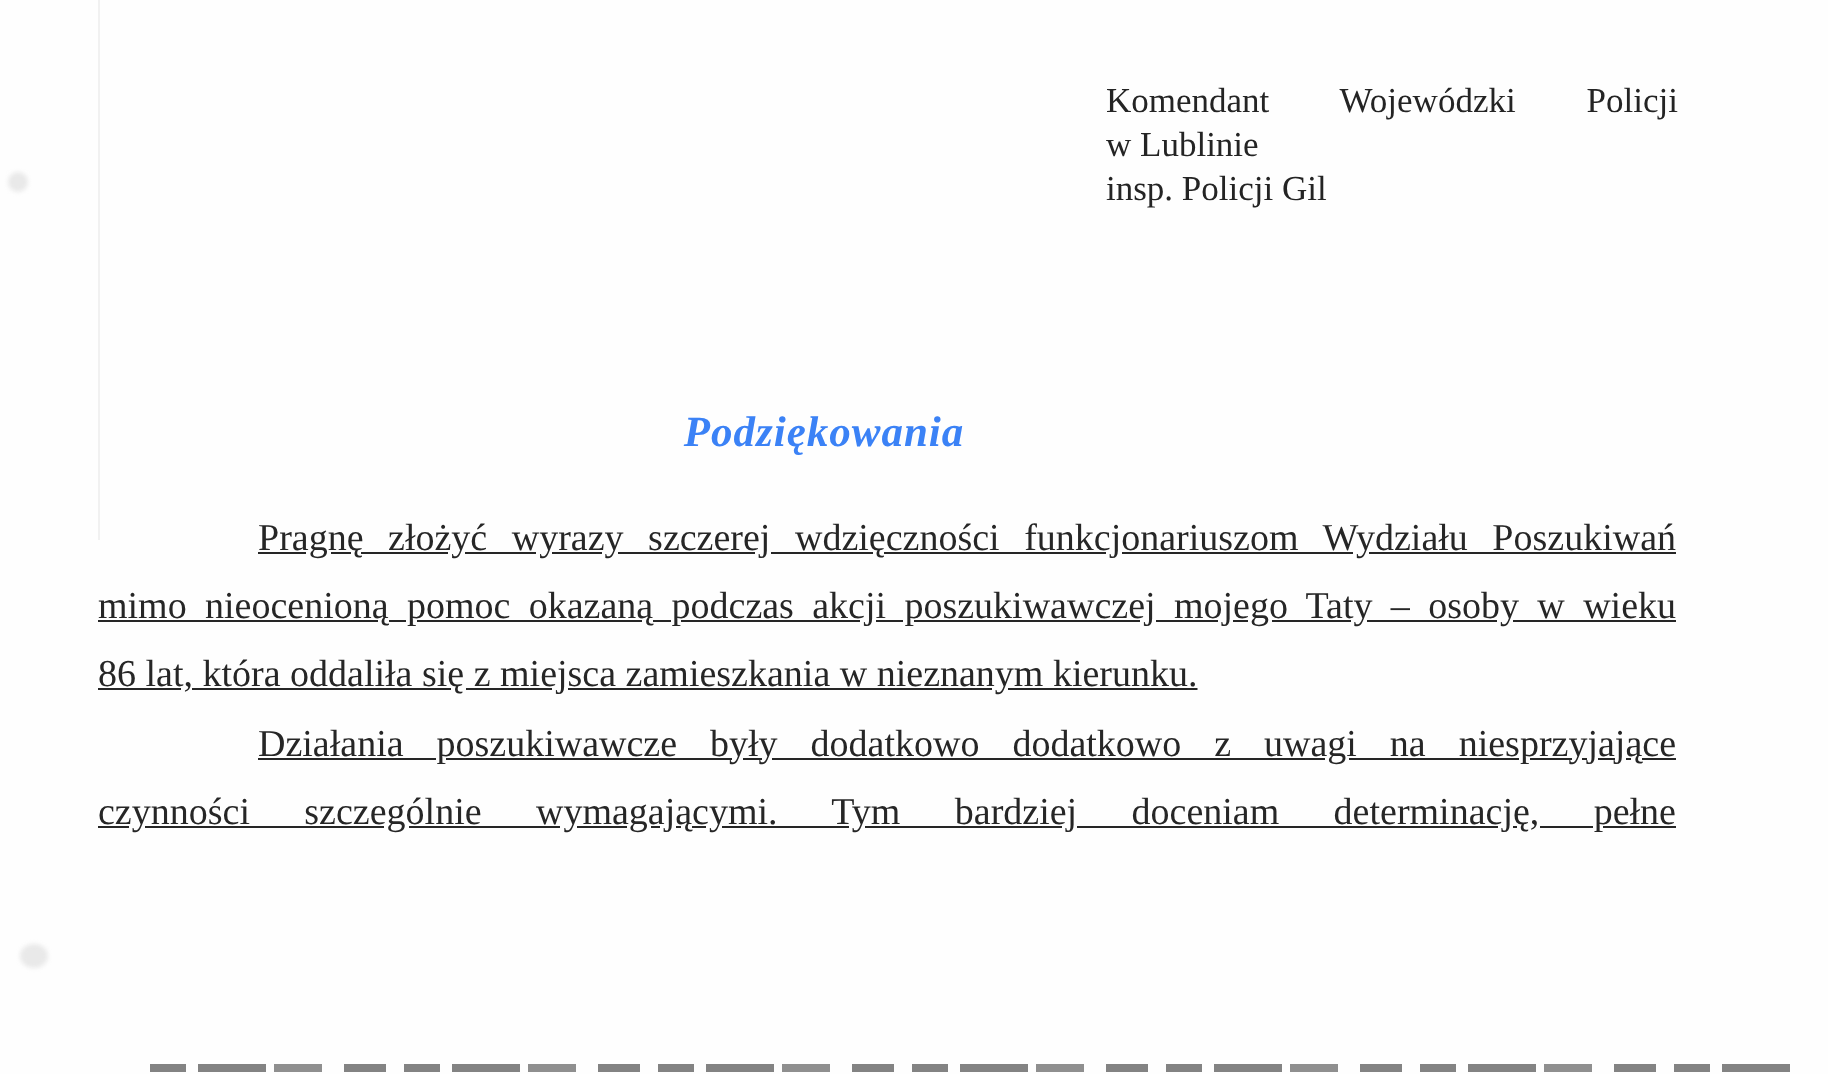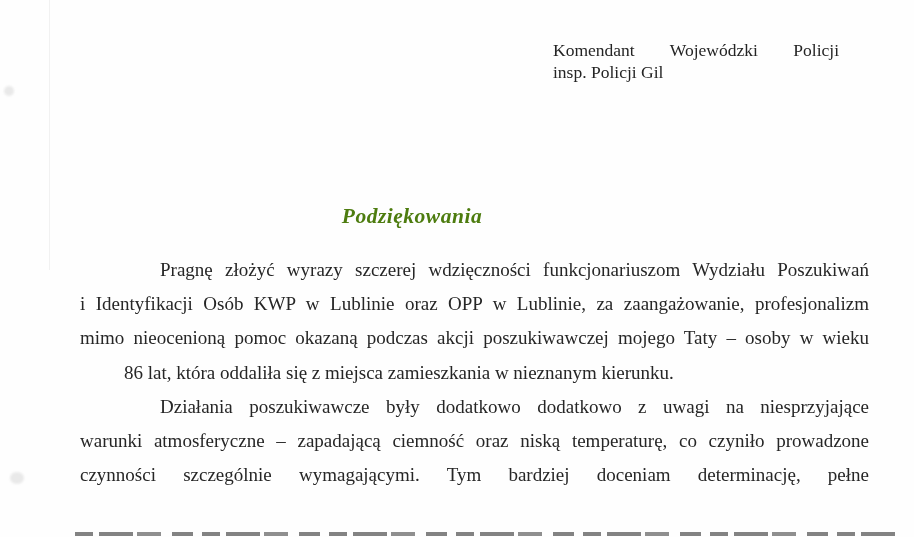--- a/index.html
+++ b/index.html
@@ -54,40 +54,41 @@
   .doc-title {
     position: absolute;
     left: 0;
     top: 204px;
     width: 824px;
     text-align: center;
     font-size: 21.5px;
     font-weight: bold;
     font-style: italic;
     letter-spacing: 0.5px;
-    color: #4d7c0f;
+    color: #3b82f6;
   }
 
   
   .body-text {
     position: absolute;
-    left: 80px;
+    left: 49px;
     top: 253px;
     width: 789px;
     font-size: 19px;
     line-height: 34.2px;
     color: #262626;
+    text-decoration: underline;
   }
   .jline {
     text-align: justify;
     text-align-last: justify;
     white-space: normal;
   }
   .jline.indent { text-indent: 80px; }
-  .jline.last   { text-align-last: left; margin-left: 44px; }
+  .jline.last   { text-align-last: left; }
 
   
   .bottom-sliver {
     position: absolute;
     left: 75px;
     top: 532px;
     width: 820px;
     height: 4px;
     background: repeating-linear-gradient(90deg,
       #5a5a5a 0 18px,  transparent 18px 24px,
@@ -101,34 +102,33 @@
 <body>
 
 <div class="page">
 
   <div class="scan-streak"></div>
   <div class="smudge s1"></div>
   <div class="smudge s2"></div>
 
   <div class="recipient">
     <div class="justified-line">Komendant Wojewódzki Policji</div>
+    <div>w Lublinie</div>
     <div>insp. Policji Gil</div>
   </div>
 
   <div class="doc-title">Podziękowania</div>
 
   <div class="body-text">
     <div>
       <div class="jline indent">Pragnę złożyć wyrazy szczerej wdzięczności funkcjonariuszom Wydziału Poszukiwań</div>
-      <div class="jline">i Identyfikacji Osób KWP w Lublinie oraz OPP w Lublinie, za zaangażowanie, profesjonalizm</div>
       <div class="jline">mimo nieocenioną pomoc okazaną podczas akcji poszukiwawczej mojego Taty – osoby w wieku</div>
       <div class="jline last">86 lat, która oddaliła się z miejsca zamieszkania w nieznanym kierunku.</div>
     </div>
     <div>
       <div class="jline indent">Działania poszukiwawcze były dodatkowo dodatkowo z uwagi na niesprzyjające</div>
-      <div class="jline">warunki atmosferyczne – zapadającą ciemność oraz niską temperaturę, co czyniło prowadzone</div>
       <div class="jline">czynności szczególnie wymagającymi. Tym bardziej doceniam determinację, pełne</div>
     </div>
   </div>
 
   <div class="bottom-sliver"></div>
 
 </div>
 
 </body></html>

